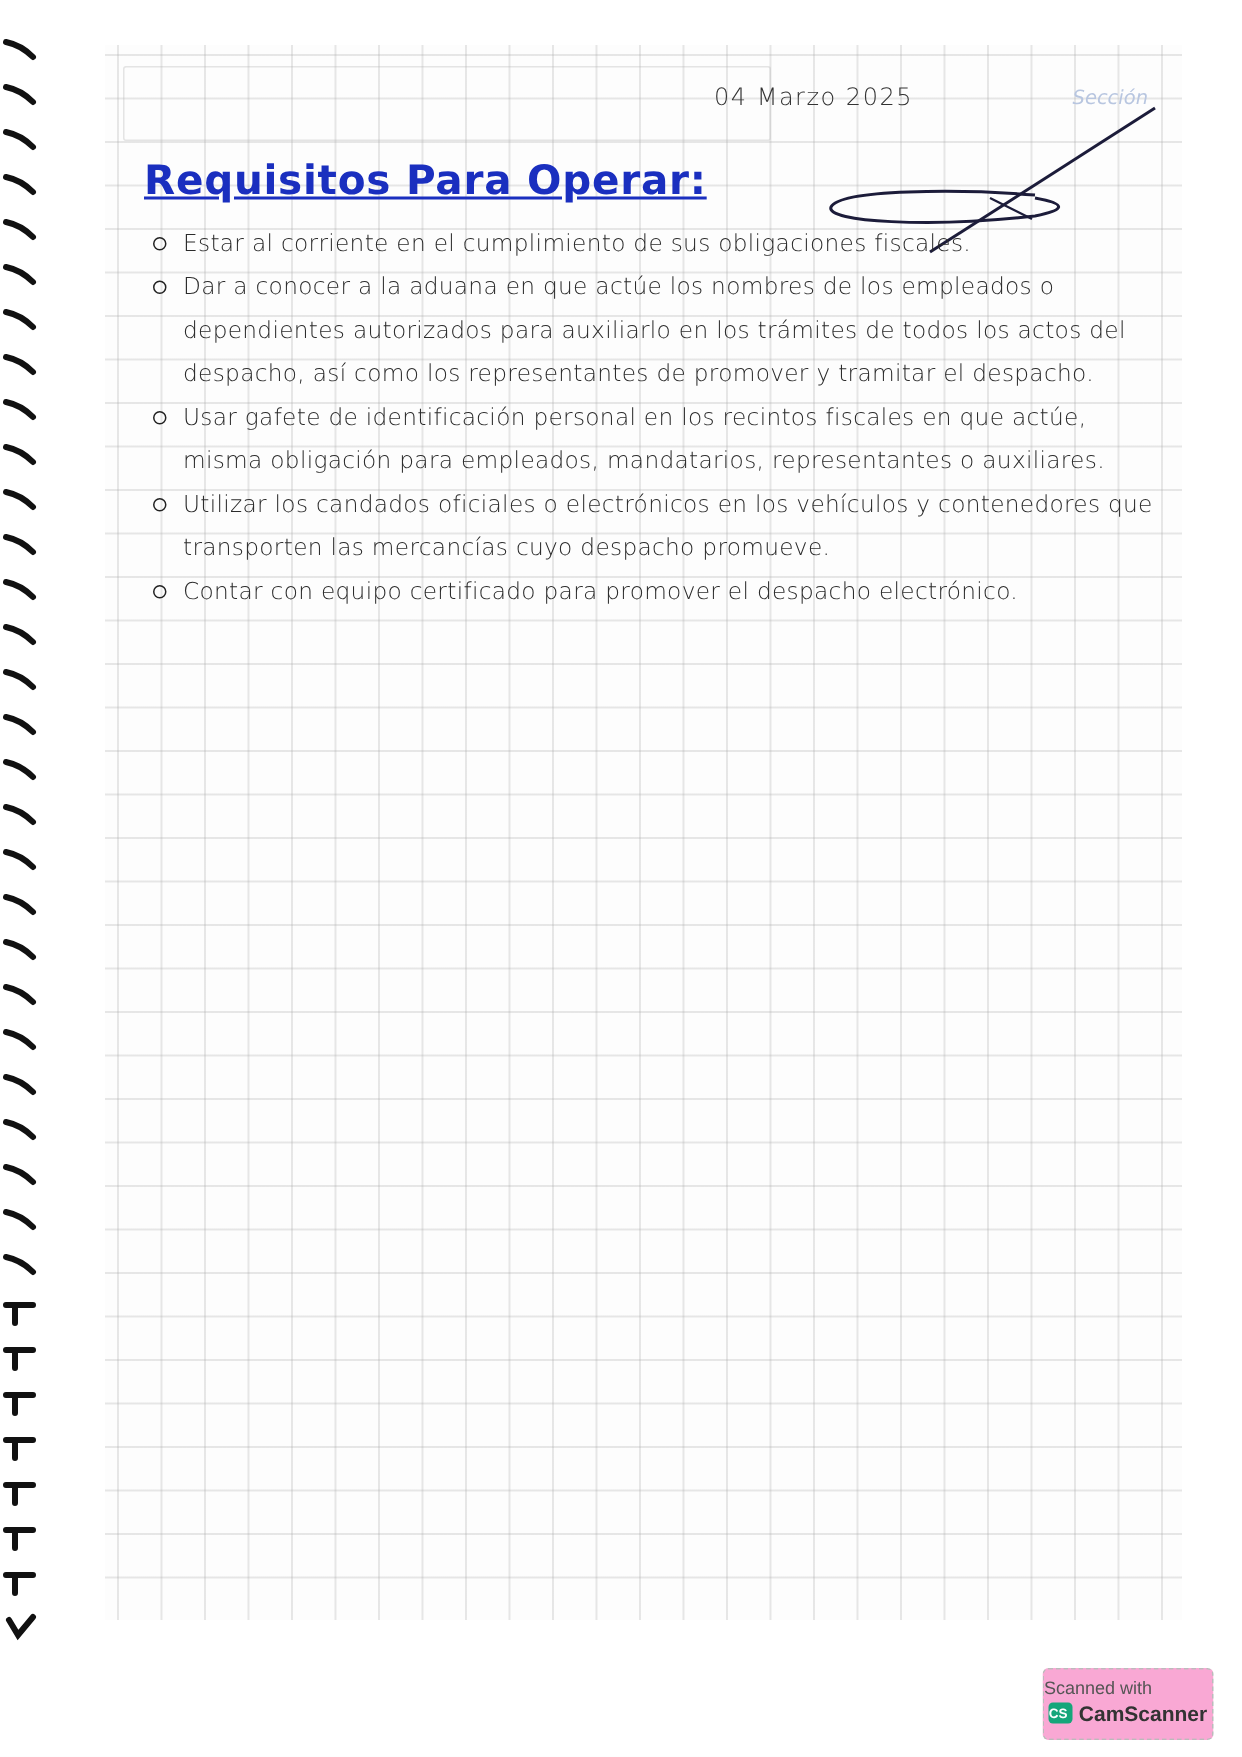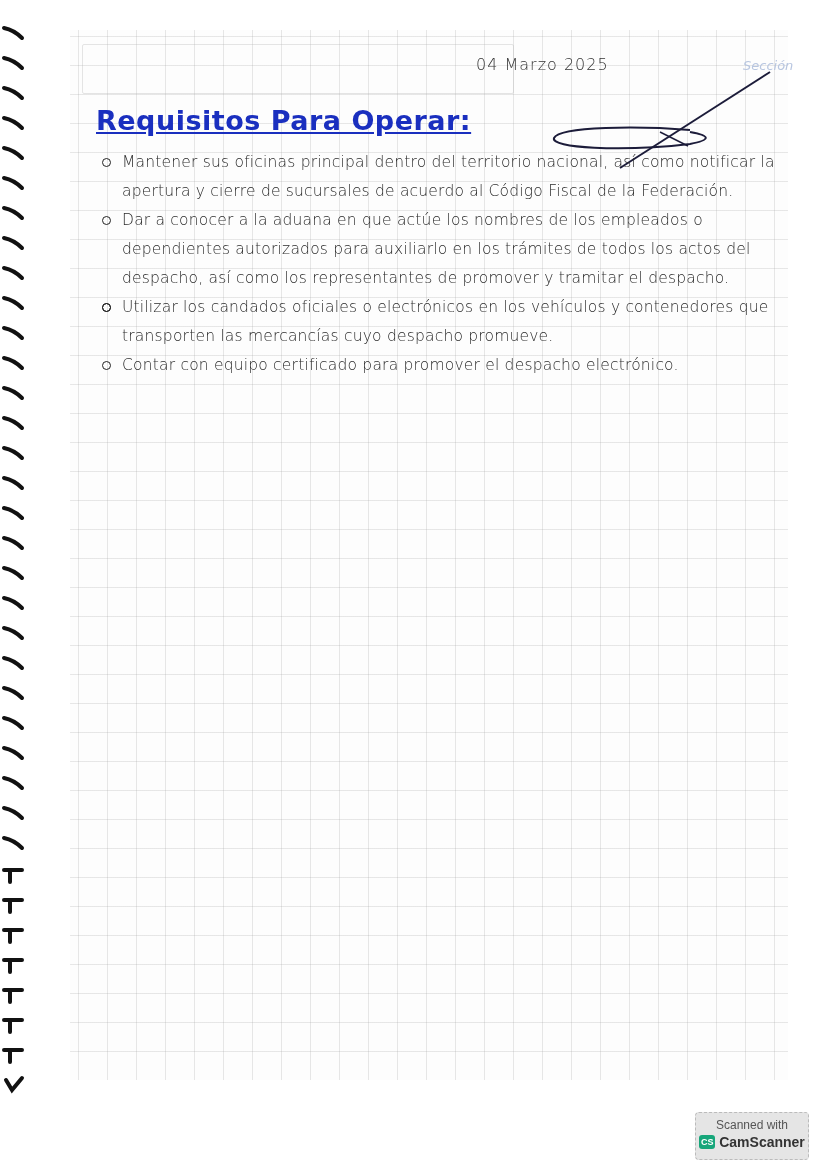--- a/index.html
+++ b/index.html
@@ -19,21 +19,21 @@
         linear-gradient(to bottom, rgba(170,170,170,0.28) 1px, transparent 1px);
       background-size: 29px 29px;
       background-position: 8px 6px;
     }
     .header-box {
       position: absolute; left: 12px; top: 14px; width: 430px; height: 48px;
       border: 1px solid rgba(180,180,180,0.35); border-radius: 2px;
     }
     .section-label {
       position: absolute; left: 645px; top: 28px; font-size: 13px;
-      color: #b8c6e0; font-style: italic; margin-left: 28px;
+      color: #b8c6e0; font-style: italic;
     }
     .date {
       position: absolute; left: 406px; top: 25px;
       font-family: "DejaVu Sans", sans-serif; font-size: 16px; color: #333;
       letter-spacing: 1px; font-weight: 300;
     }
     .signature {
       position: absolute; left: 420px; top: 30px; width: 300px; height: 110px;
     }
     .title {
@@ -50,22 +50,22 @@
       font-family: "DejaVu Sans", sans-serif; font-size: 15.5px; line-height: 29px;
       color: #2b2b2b; font-weight: 300; letter-spacing: 0.2px;
     }
     .list li .bullet {
       position: absolute; left: 2px; top: 10px; width: 7px; height: 7px;
       border: 1.5px solid #222; border-radius: 50%;
     }
     .list li .bullet.blue { border-color: #1a2fbf; }
     .badge {
       position: absolute; left: 695px; top: 1112px; width: 112px; height: 46px;
-      border: 1px dashed #bbb; border-radius: 4px; background: #e5e5e5;
-      text-align: center;
+      border: 1px dashed #bbb; border-radius: 4px; background: #f9a8d4;
+      text-align: left;
     }
     .badge .line1 {
       font-family: "Liberation Sans", sans-serif; font-size: 12px; color: #555;
       margin-top: 5px;
     }
     .badge .line2 {
       font-family: "Liberation Sans", sans-serif; font-size: 14px; font-weight: bold; color: #333;
       display: flex; align-items: center; justify-content: center; gap: 4px; margin-top: 2px;
     }
     .badge .cs-logo {
@@ -128,28 +128,29 @@
     <path d="M280 12 L130 108" stroke="#1c1c3a" stroke-width="2" fill="none"></path>
     <path d="M200 70 C150 66 70 66 64 78 C60 88 130 92 200 84 C220 80 222 76 200 72" stroke="#1c1c3a" stroke-width="2" fill="none"></path>
     <path d="M170 72 L198 86" stroke="#1c1c3a" stroke-width="1.5" fill="none"></path>
   </svg>
 
   <div class="title">Requisitos Para Operar:</div>
 
   <ul class="list">
     <li>
       <span class="bullet"></span>
-      <span>Mantener sus oficinas principal dentro del territorio nacional, así como notificar la apertura y cierre de sucursales de acuerdo al Código Fiscal de la Federación.</span>
+      <span>Estar al corriente en el cumplimiento de sus obligaciones fiscales.</span>
     </li>
     <li>
       <span class="bullet"></span>
       <span>Dar a conocer a la aduana en que actúe los nombres de los empleados o dependientes autorizados para auxiliarlo en los trámites de todos los actos del despacho, así como los representantes de promover y tramitar el despacho.</span>
     </li>
     <li>
       <span class="bullet"></span>
+      <span>Usar gafete de identificación personal en los recintos fiscales en que actúe, misma obligación para empleados, mandatarios, representantes o auxiliares.</span>
     </li>
     <li>
       <span class="bullet"></span>
       <span>Utilizar los candados oficiales o electrónicos en los vehículos y contenedores que transporten las mercancías cuyo despacho promueve.</span>
     </li>
     <li>
       <span class="bullet"></span>
       <span>Contar con equipo certificado para promover el despacho electrónico.</span>
     </li>
   </ul>

